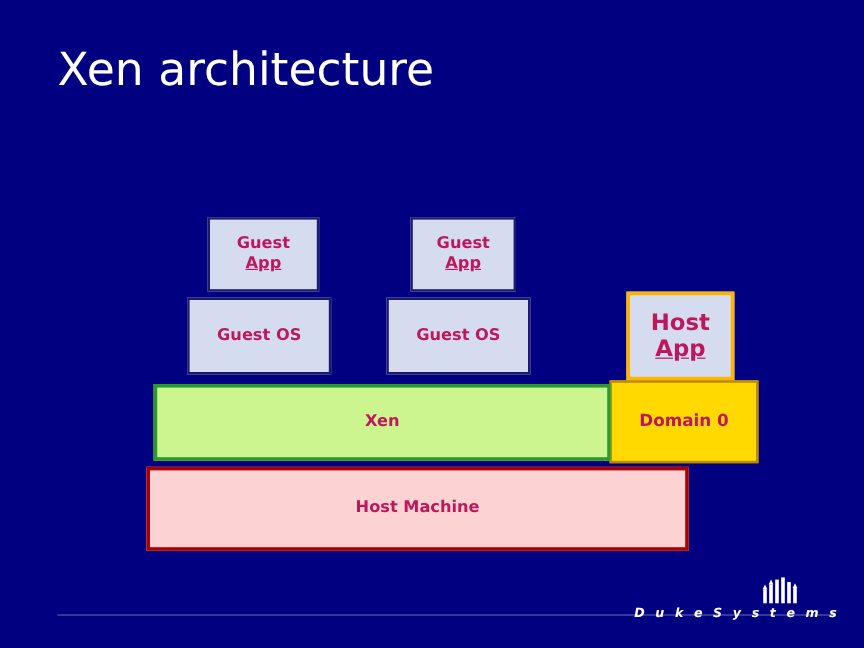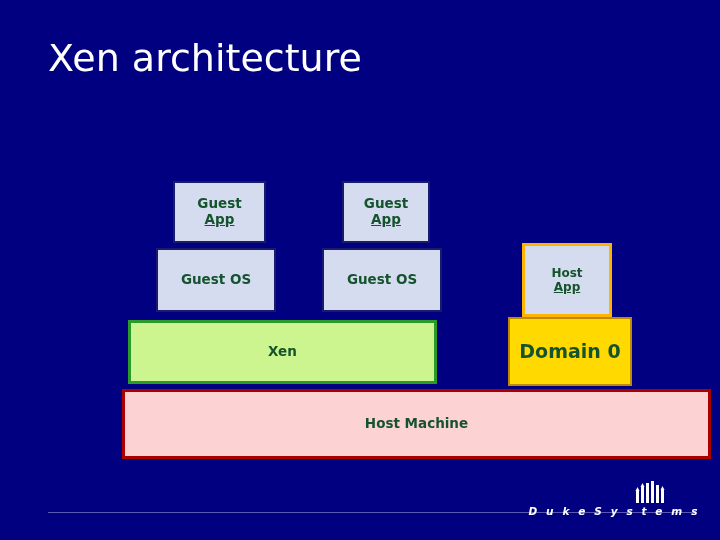--- a/index.html
+++ b/index.html
@@ -33,21 +33,21 @@
     white-space: nowrap;
   }
 
   .box {
     position: absolute;
     box-sizing: border-box;
     display: flex;
     align-items: center;
     justify-content: center;
     text-align: center;
-    color: #14532d;
+    color: #be185d;
     font-weight: bold;
     line-height: 1.18;
     font-family: "DejaVu Sans", sans-serif;
   }
 
   
   #guest-app-1 {
     left: 161px; top: 181px; width: 93px; height: 62px;
     background: #d6dcf0;
     border: 2px solid #1b1b6e;
@@ -58,21 +58,21 @@
     background: #d6dcf0;
     border: 2px solid #1b1b6e;
     font-size: 13.5px;
   }
 
   
   #host-app {
     left: 510px; top: 243px; width: 90px; height: 74px;
     background: #d6dcf0;
     border: 3px solid #ffb400;
-    font-size: 12px;
+    font-size: 19px;
   }
 
   
   #guest-os-1 {
     left: 144px; top: 248px; width: 120px; height: 64px;
     background: #d6dcf0;
     border: 2px solid #1b1b6e;
     font-size: 13.5px;
   }
   #guest-os-2 {
@@ -80,35 +80,35 @@
     background: #d6dcf0;
     border: 2px solid #1b1b6e;
     font-size: 13.5px;
   }
 
   
   #domain-0 {
     left: 496px; top: 317px; width: 124px; height: 69px;
     background: #ffd900;
     border: 2px solid #c08a00;
-    font-size: 19px;
+    font-size: 14px;
   }
 
   
   #xen {
-    left: 116px; top: 320px; width: 309px; height: 64px;
+    left: 116px; top: 320px; width: 381px; height: 64px;
     background: #ccf48f;
     border: 3px solid #2a9b2a;
     font-size: 13.5px;
     text-align: right;
   }
 
   
   #host-machine {
-    left: 110px; top: 389px; width: 589px; height: 70px;
+    left: 110px; top: 389px; width: 452px; height: 70px;
     background: #fcd2d2;
     border: 3px solid #aa0000;
     font-size: 13.5px;
   }
 
   
   #footer-rule {
     position: absolute;
     left: 36px;
     top: 512px;

